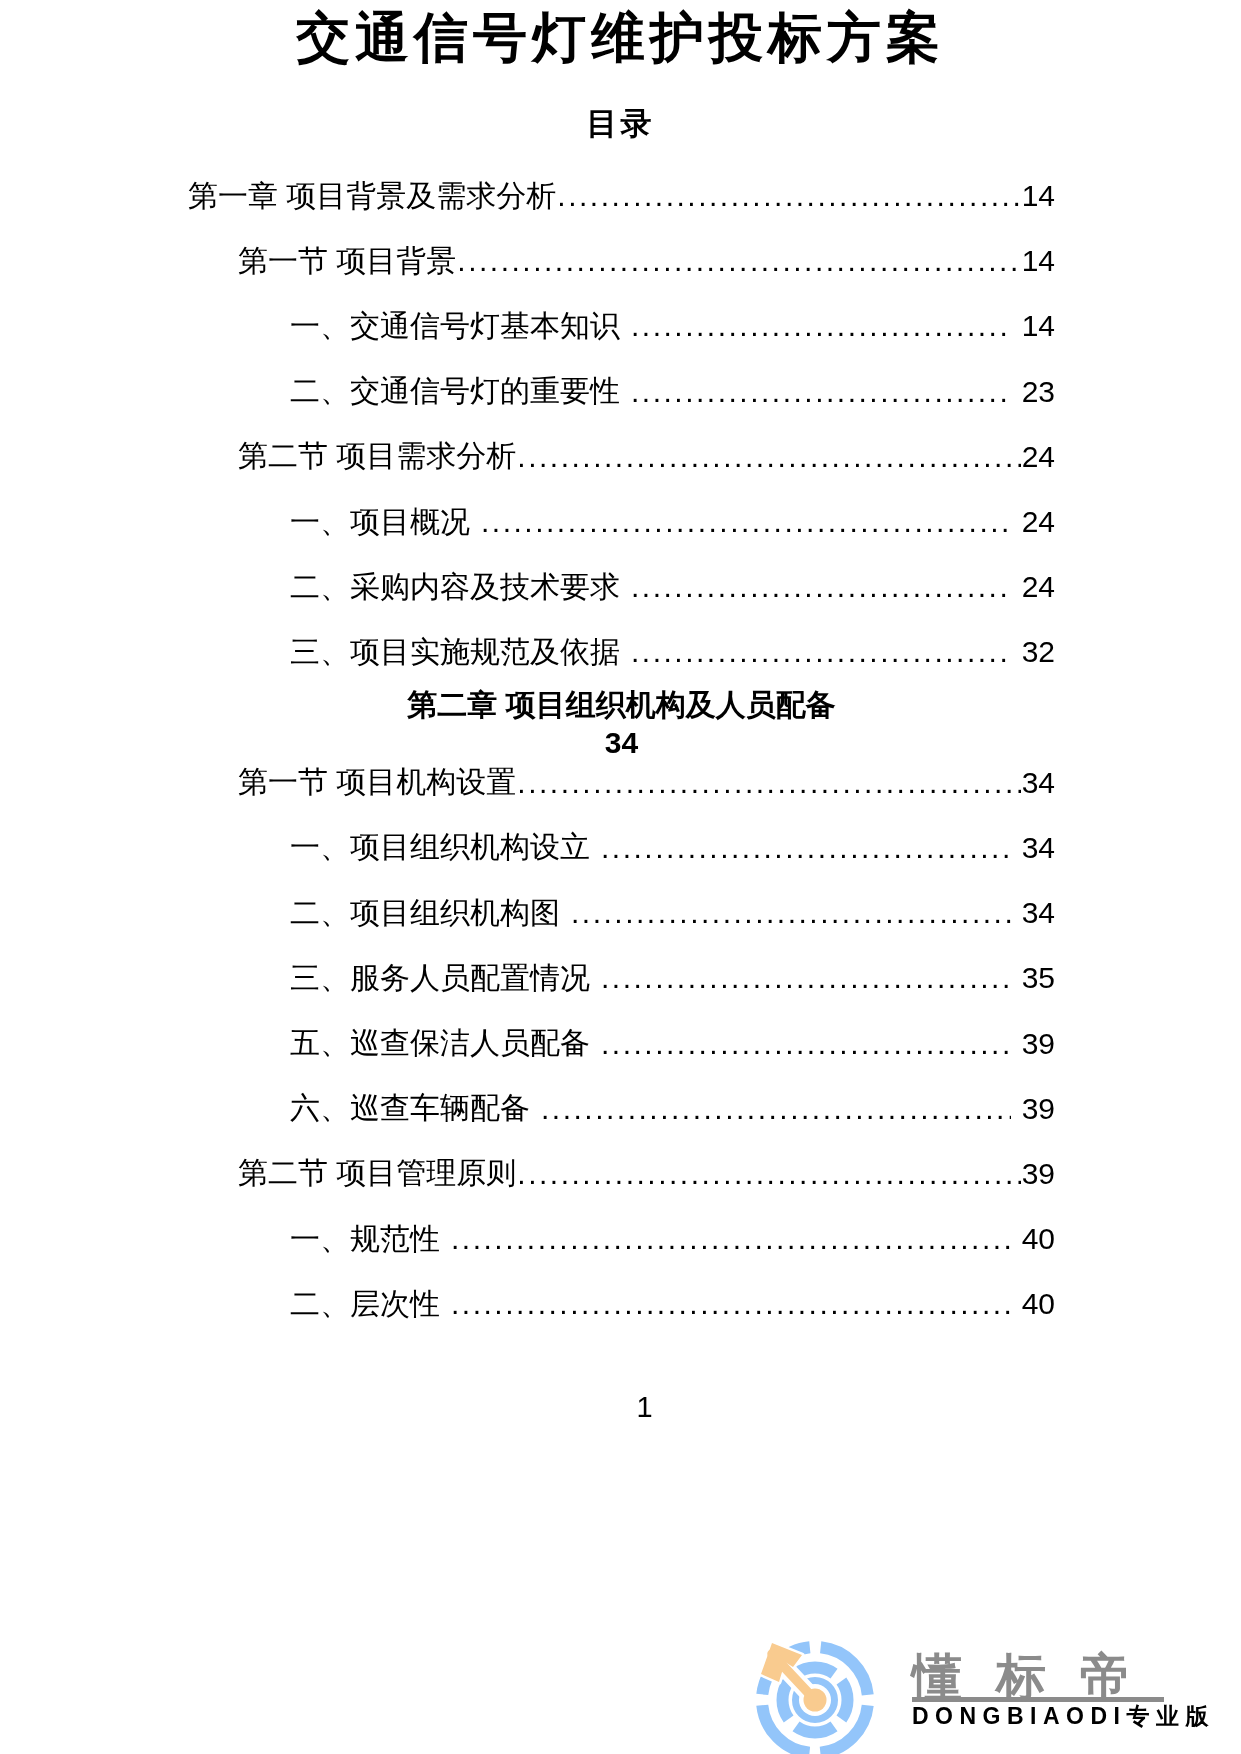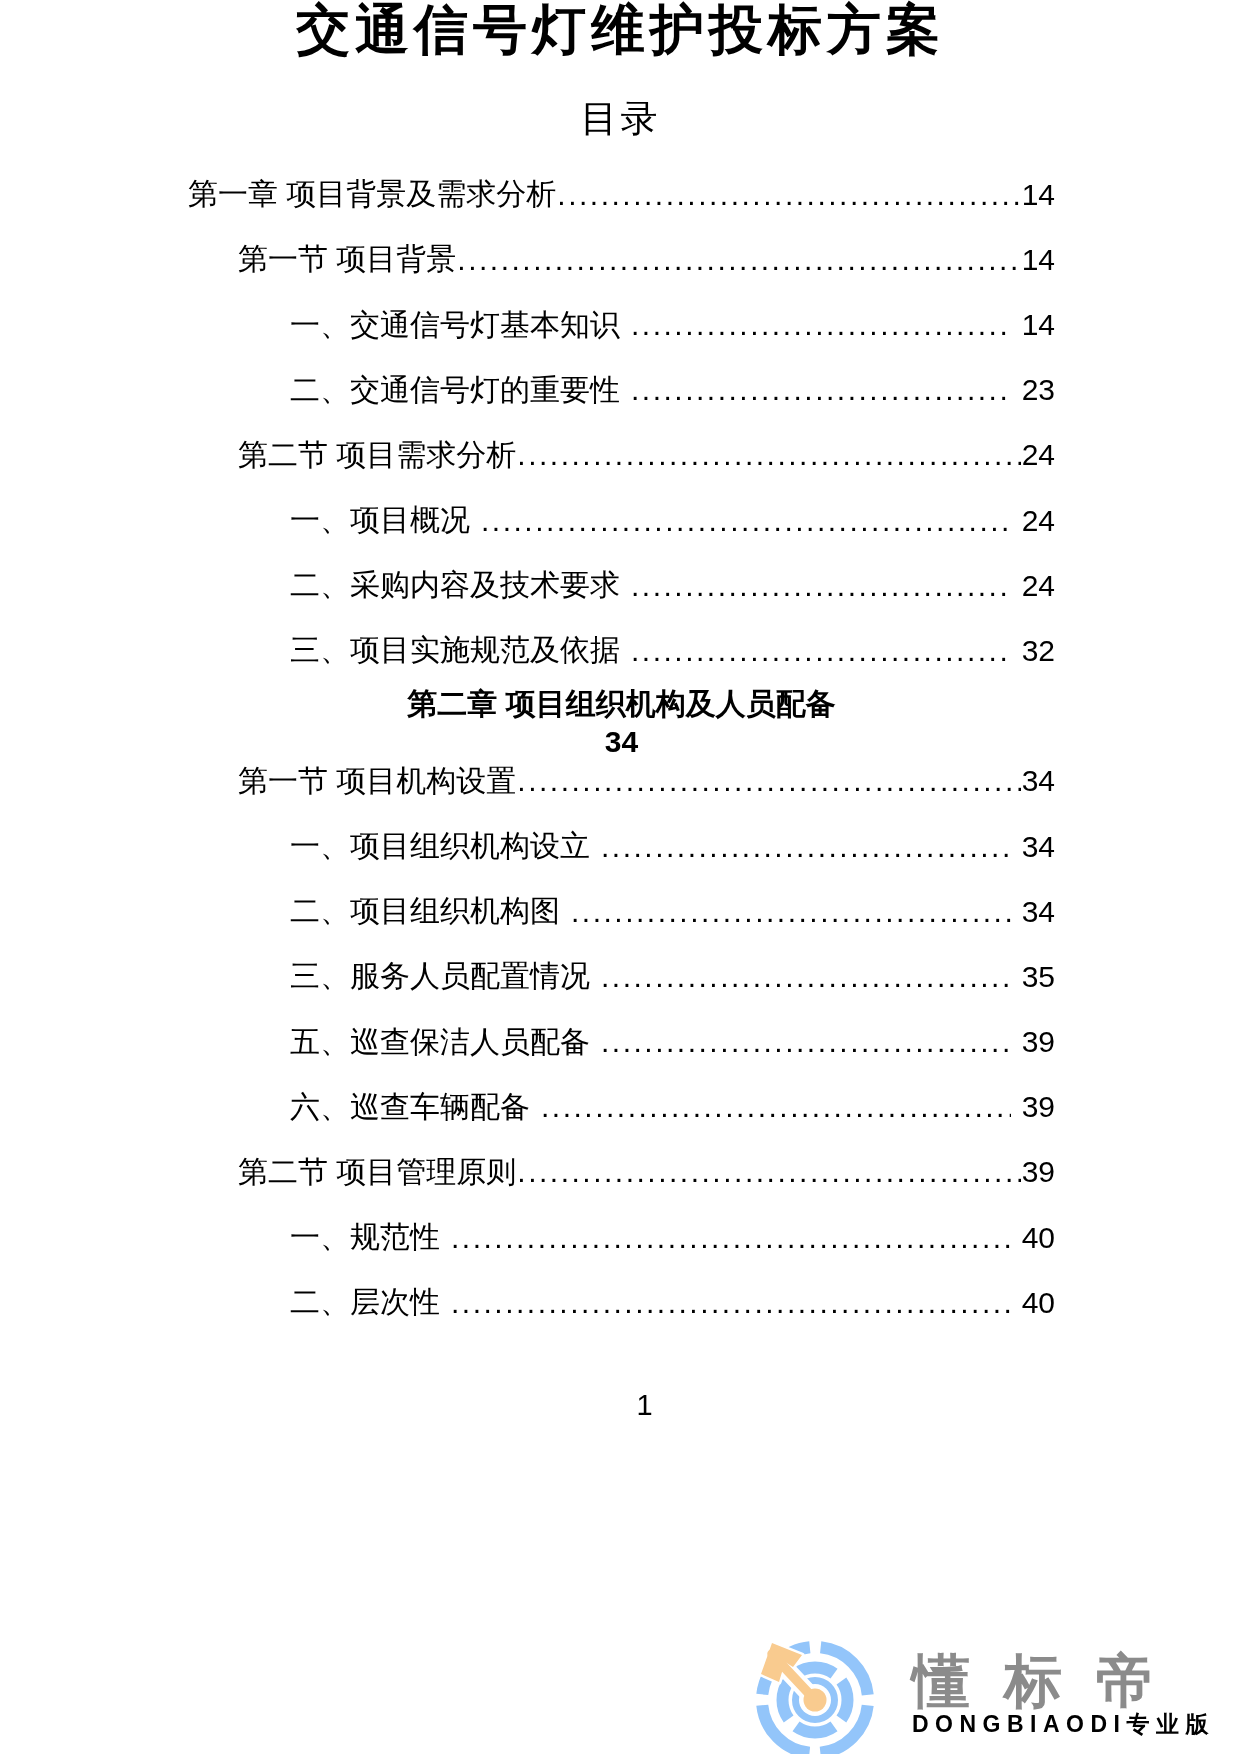--- a/index.html
+++ b/index.html
@@ -7,33 +7,33 @@
     position: relative;
     width: 1241px;
     height: 1754px;
     margin: 0 auto;
     background: #ffffff;
     overflow: hidden;
     font-family: "Liberation Sans", sans-serif;
     color: #000;
   }
   .doc-title {
-    margin: 0;
+    margin: 8px;
     text-align: center;
     font-size: 54px;
     line-height: 1.1;
     font-weight: bold;
     letter-spacing: 5px;
   }
   .toc-heading {
     margin: 40px 0 0 0;
     text-align: center;
-    font-size: 37px;
+    font-size: 31px;
     line-height: 1.1;
-    font-weight: normal;
+    font-weight: bold;
     letter-spacing: 3px;
   }
   .toc {
     margin: 22px 186px 0 188px;
   }
   .toc-row {
     display: flex;
     align-items: center;
     height: 65.2px;
     font-size: 30px;
@@ -64,27 +64,28 @@
   .brand {
     position: absolute;
     right: 26px;
     bottom: 0;
     display: flex;
     align-items: flex-start;
   }
   .brand-icon { width: 118px; height: 114px; margin-right: 38px; flex: 0 0 auto; }
   .brand-text { display: flex; flex-direction: column; }
   .brand-name {
-    font-size: 58px;
+    font-size: 50px;
     line-height: 1;
     font-weight: bold;
     color: #8B8B8B;
     letter-spacing: 34px;
     white-space: nowrap;
     margin-top: 12px;
+    text-decoration: underline;
   }
   .brand-sub {
     font-size: 23px;
     line-height: 1;
     font-weight: bold;
     color: #000000;
     letter-spacing: 6.5px;
     white-space: nowrap;
     margin-top: 3px;
   }

